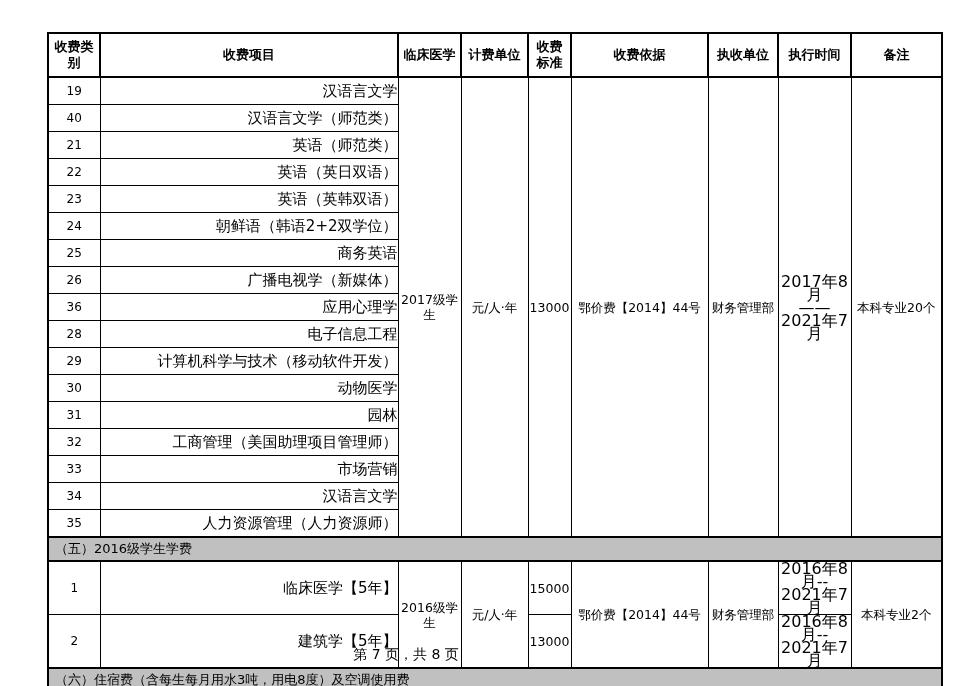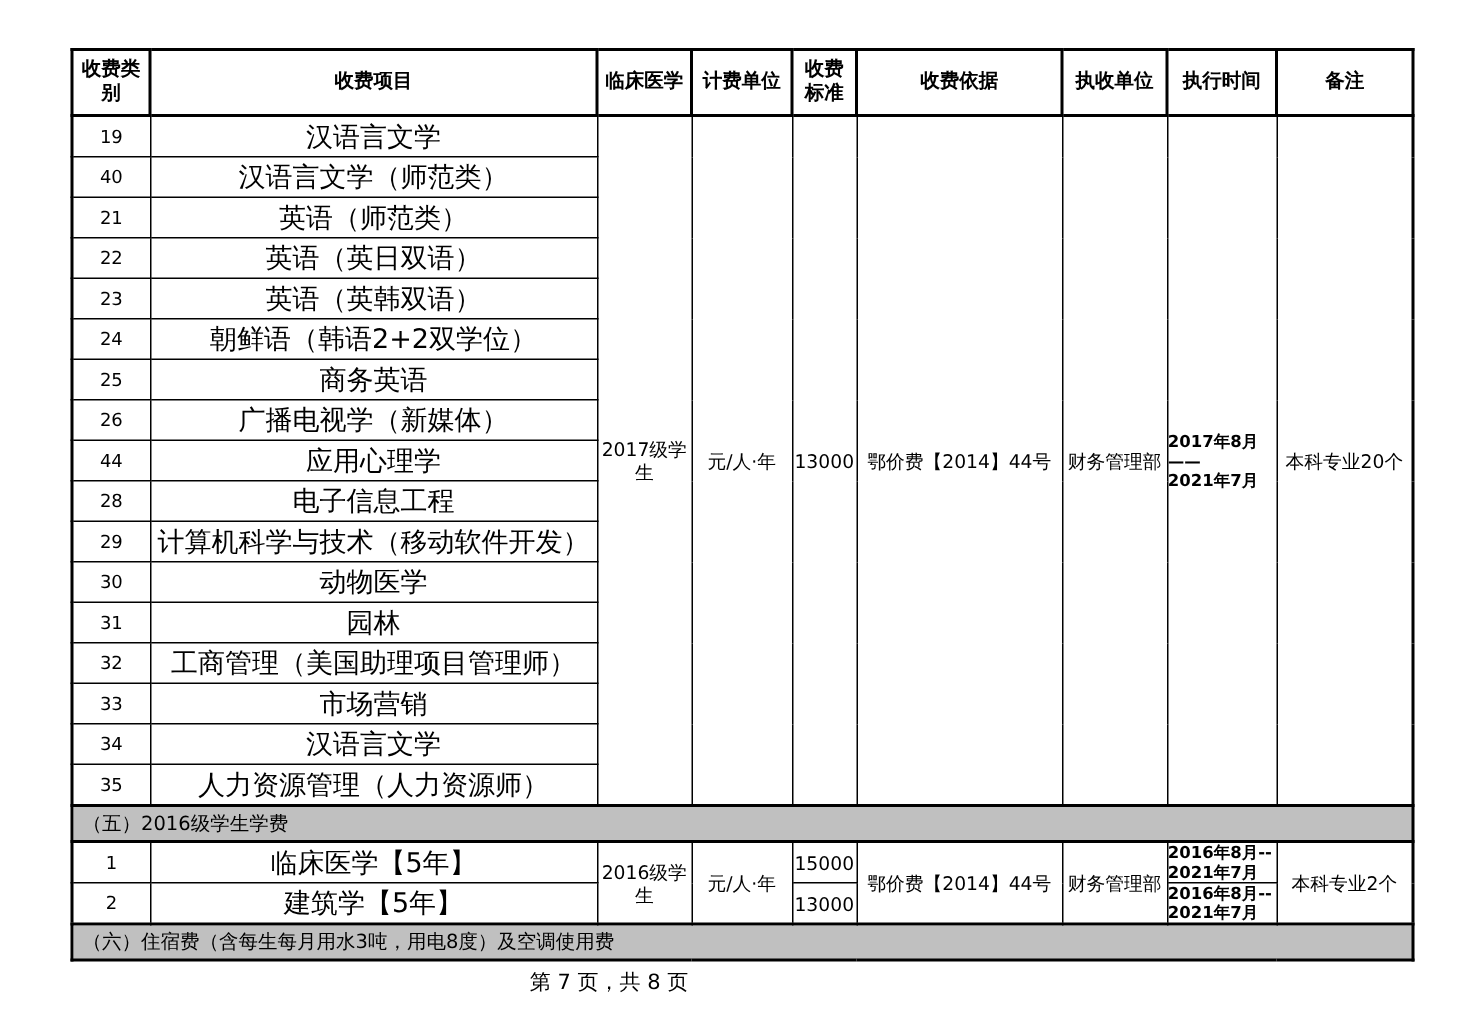--- a/index.html
+++ b/index.html
@@ -29,23 +29,23 @@
     font-size: 13px;
     font-weight: bold;
     text-align: center;
     white-space: pre-line;
     line-height: 1.25;
     height: 40px;
     padding: 1px 0;
   }
   .r td { height: 26px; margin-left: 32px; }
   td.no { text-align: center; font-size: 12px; }
-  td.item { text-align: center; font-size: 18px; padding: 0 4px; }
+  td.item { text-align: right; font-size: 15px; padding: 0 4px; }
   td.c { text-align: center; font-size: 12.5px; line-height: 1.2; }
-  td.period div { font-size: 11px; line-height: 13px; text-align: left; font-weight: bold; }
+  td.period div { font-size: 16px; line-height: 13px; text-align: center; }
   tr.section td {
     background: #c0c0c0;
     font-size: 13px;
     text-align: left;
     padding: 2px 6px;
     height: 17px;
     border-width: 2px 2px 2px 2px;
   }
   tr.r5 td { height: 26px; }
   .page-footer {
@@ -125,21 +125,21 @@
     </tr>
     <tr class="r">
       <td class="no">25</td>
       <td class="item">商务英语</td>
     </tr>
     <tr class="r">
       <td class="no">26</td>
       <td class="item">广播电视学（新媒体）</td>
     </tr>
     <tr class="r">
-      <td class="no">44</td>
+      <td class="no">36</td>
       <td class="item">应用心理学</td>
     </tr>
     <tr class="r">
       <td class="no">28</td>
       <td class="item">电子信息工程</td>
     </tr>
     <tr class="r">
       <td class="no">29</td>
       <td class="item">计算机科学与技术（移动软件开发）</td>
     </tr>

